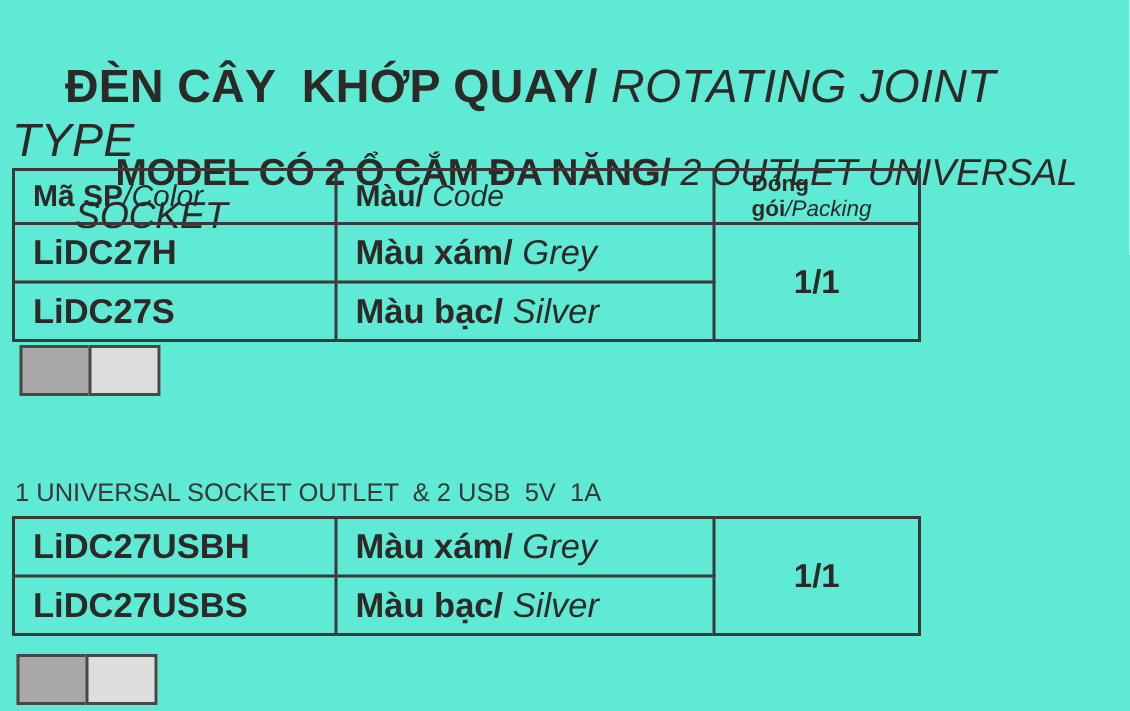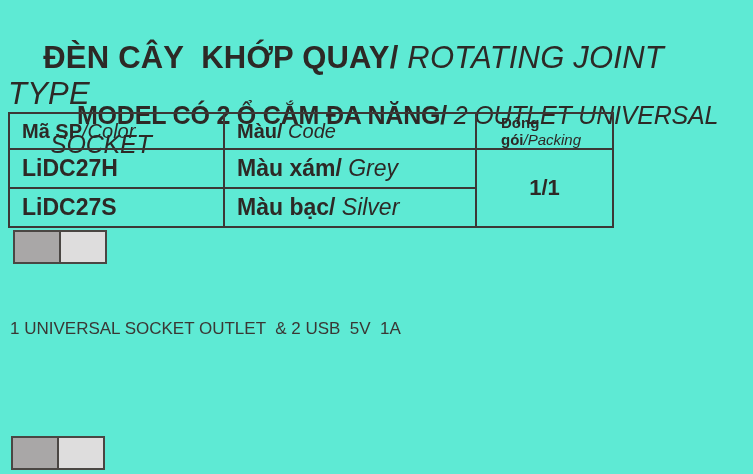--- a/index.html
+++ b/index.html
@@ -152,19 +152,41 @@
     </tbody>
   </table>
 
   <div class="swatches swatches1">
     <span class="swatch" style="background-color: rgb(169, 167, 167);"></span>
     <span class="swatch" style="background-color: rgb(222, 221, 221);"></span>
   </div>
 
   <div class="sec2-sub">1 UNIVERSAL SOCKET OUTLET  &amp; 2 USB  5V  1A</div>
 
+  <table class="table2">
+    <colgroup>
+        <col class="c1">
+        <col class="c2">
+        <col class="c3">
+      </colgroup>
+    <tbody>
+      <tr>
+        <td class="code">LiDC27USBH</td>
+        <td>
+          <span class="b">Màu xám/</span><span class="i"> Grey</span>
+        </td>
+        <td class="packing-cell" rowspan="2">1/1</td>
+      </tr>
+      <tr>
+        <td class="code">LiDC27USBS</td>
+        <td>
+          <span class="b">Màu bạc/</span><span class="i"> Silver</span>
+        </td>
+      </tr>
+    </tbody>
+  </table>
 
   <div class="swatches swatches2">
     <span class="swatch" style="background-color: rgb(169, 167, 167);"></span>
     <span class="swatch" style="background-color: rgb(222, 221, 221);"></span>
   </div>
 
 </div>
 
 </body></html>

